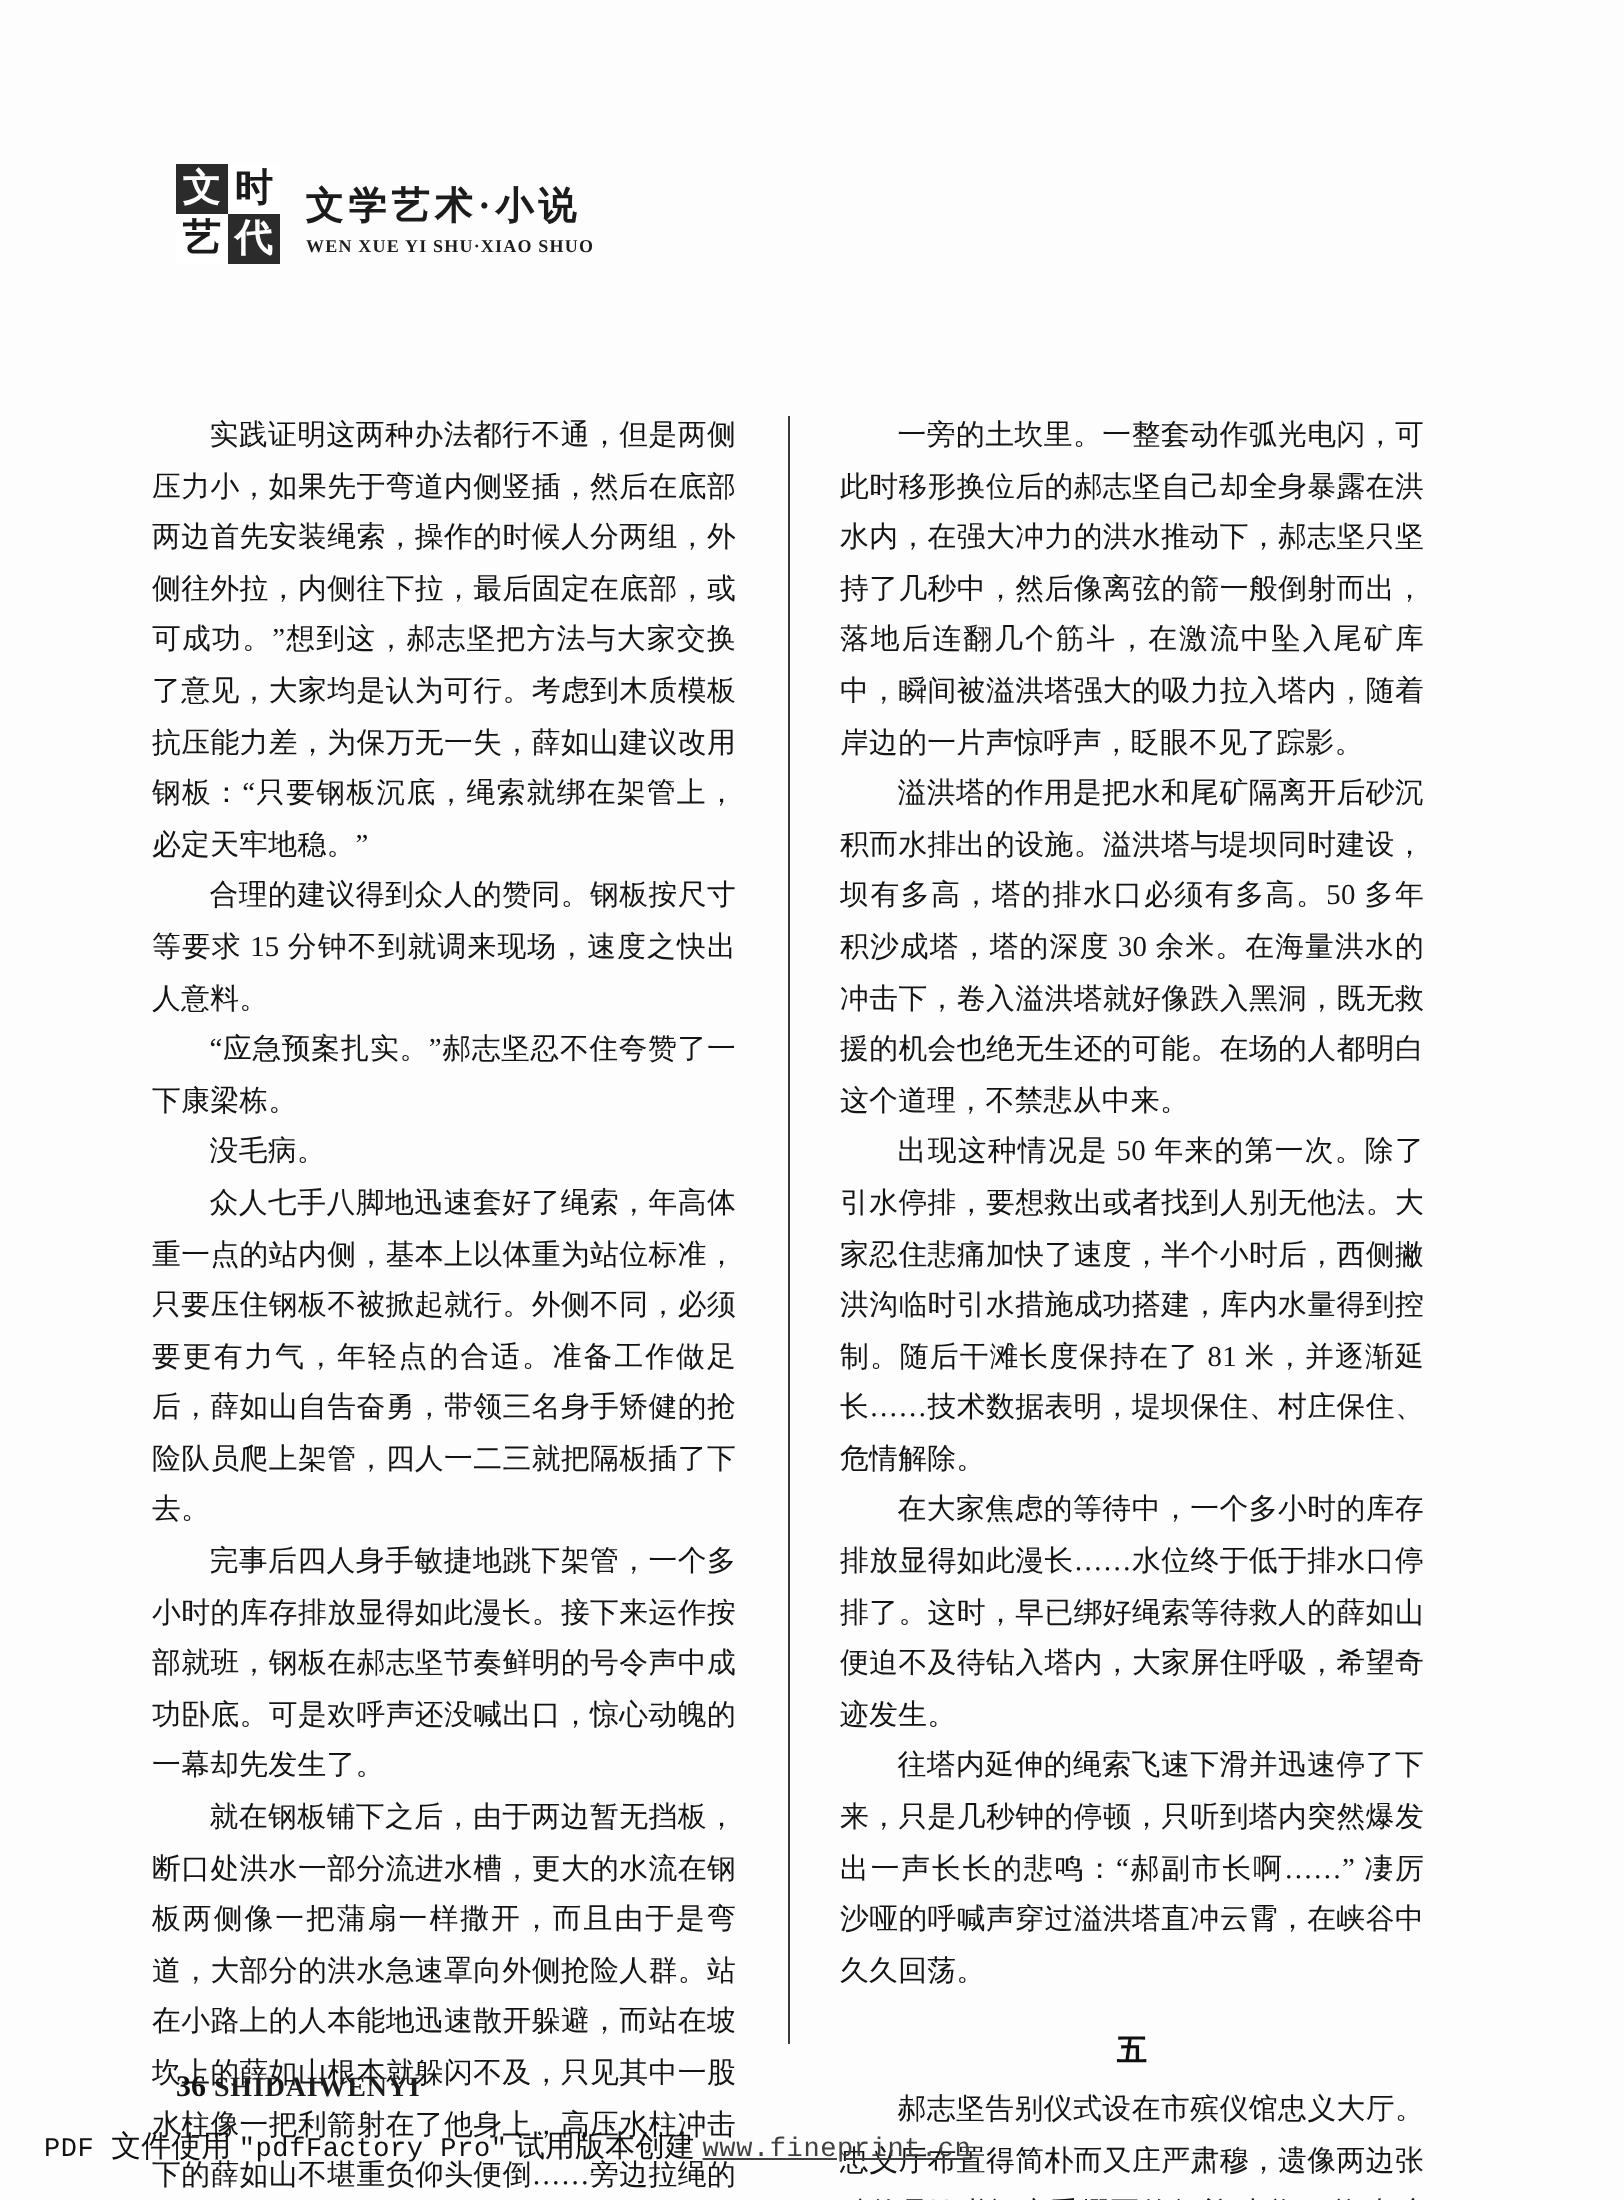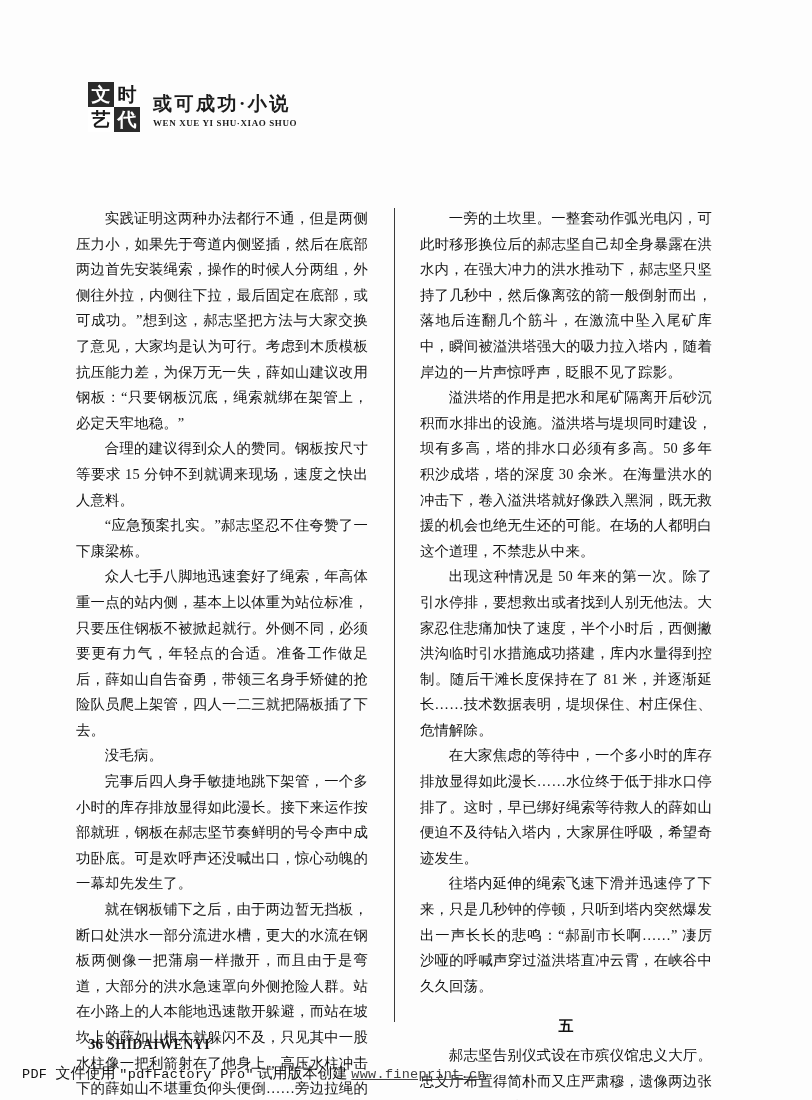--- a/index.html
+++ b/index.html
@@ -186,33 +186,33 @@
 <div class="page">
 
   <div class="masthead">
     <div class="logo-mark">
       <span>文</span>
       <span class="inv">时</span>
       <span class="inv">艺</span>
       <span>代</span>
     </div>
     <div class="masthead-text">
-      <div class="masthead-cn">或可成功·小说</div>
+      <div class="masthead-cn">文学艺术·小说</div>
       <div class="masthead-py">WEN XUE YI SHU·XIAO SHUO</div>
     </div>
   </div>
 
   <div class="columns">
 
     <div class="col col-left">
       <p class="para">实践证明这两种办法都行不通，但是两侧压力小，如果先于弯道内侧竖插，然后在底部两边首先安装绳索，操作的时候人分两组，外侧往外拉，内侧往下拉，最后固定在底部，或可成功。”想到这，郝志坚把方法与大家交换了意见，大家均是认为可行。考虑到木质模板抗压能力差，为保万无一失，薛如山建议改用钢板：“只要钢板沉底，绳索就绑在架管上，必定天牢地稳。”</p>
       <p class="para">合理的建议得到众人的赞同。钢板按尺寸等要求 15 分钟不到就调来现场，速度之快出人意料。</p>
       <p class="para">“应急预案扎实。”郝志坚忍不住夸赞了一下康梁栋。</p>
+      <p class="para">没毛病。</p>
       <p class="para">众人七手八脚地迅速套好了绳索，年高体重一点的站内侧，基本上以体重为站位标准，只要压住钢板不被掀起就行。外侧不同，必须要更有力气，年轻点的合适。准备工作做足后，薛如山自告奋勇，带领三名身手矫健的抢险队员爬上架管，四人一二三就把隔板插了下去。</p>
-      <p class="para">没毛病。</p>
       <p class="para">完事后四人身手敏捷地跳下架管，一个多小时的库存排放显得如此漫长。接下来运作按部就班，钢板在郝志坚节奏鲜明的号令声中成功卧底。可是欢呼声还没喊出口，惊心动魄的一幕却先发生了。</p>
       <p class="para">就在钢板铺下之后，由于两边暂无挡板，断口处洪水一部分流进水槽，更大的水流在钢板两侧像一把蒲扇一样撒开，而且由于是弯道，大部分的洪水急速罩向外侧抢险人群。站在小路上的人本能地迅速散开躲避，而站在坡坎上的薛如山根本就躲闪不及，只见其中一股水柱像一把利箭射在了他身上，高压水柱冲击下的薛如山不堪重负仰头便倒……旁边拉绳的郝志坚见状反应敏捷，他在迅速腾出右手的同时向右横跨一大步，伸手就抓住了薛如山的衣领，并利用惯性用力把他甩向</p>
     </div>
 
     <div class="col-divider">
         <i></i>
       </div>
 
     <div class="col col-right">
       <p class="para">一旁的土坎里。一整套动作弧光电闪，可此时移形换位后的郝志坚自己却全身暴露在洪水内，在强大冲力的洪水推动下，郝志坚只坚持了几秒中，然后像离弦的箭一般倒射而出，落地后连翻几个筋斗，在激流中坠入尾矿库中，瞬间被溢洪塔强大的吸力拉入塔内，随着岸边的一片声惊呼声，眨眼不见了踪影。</p>

